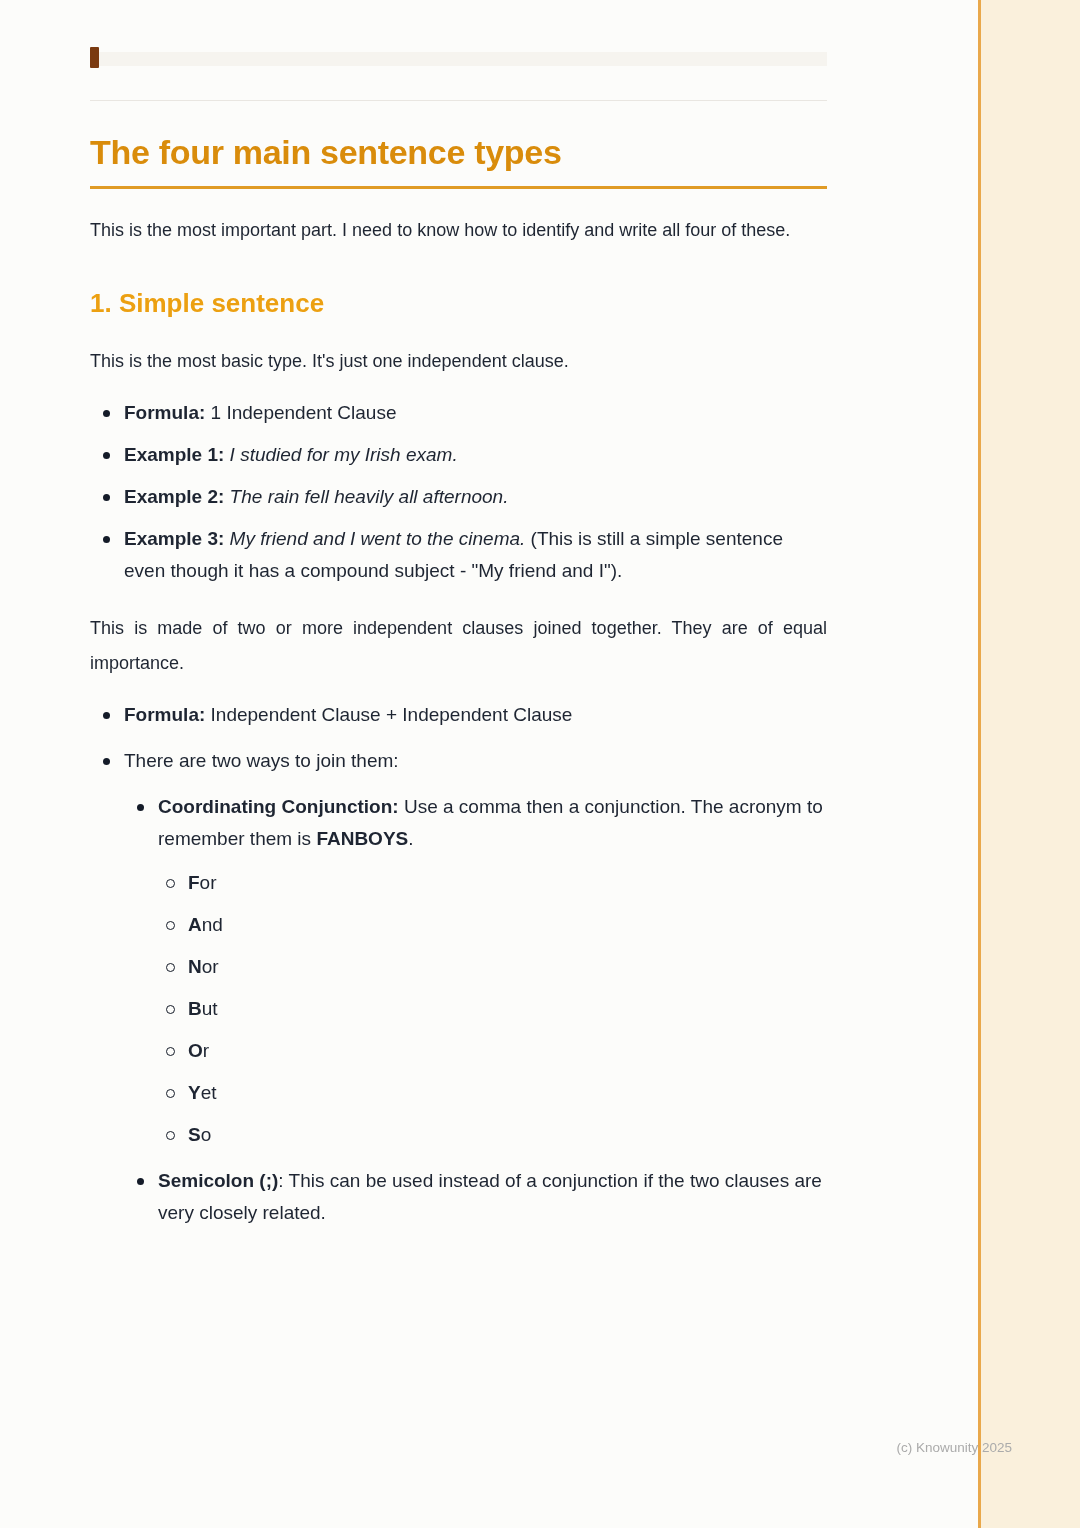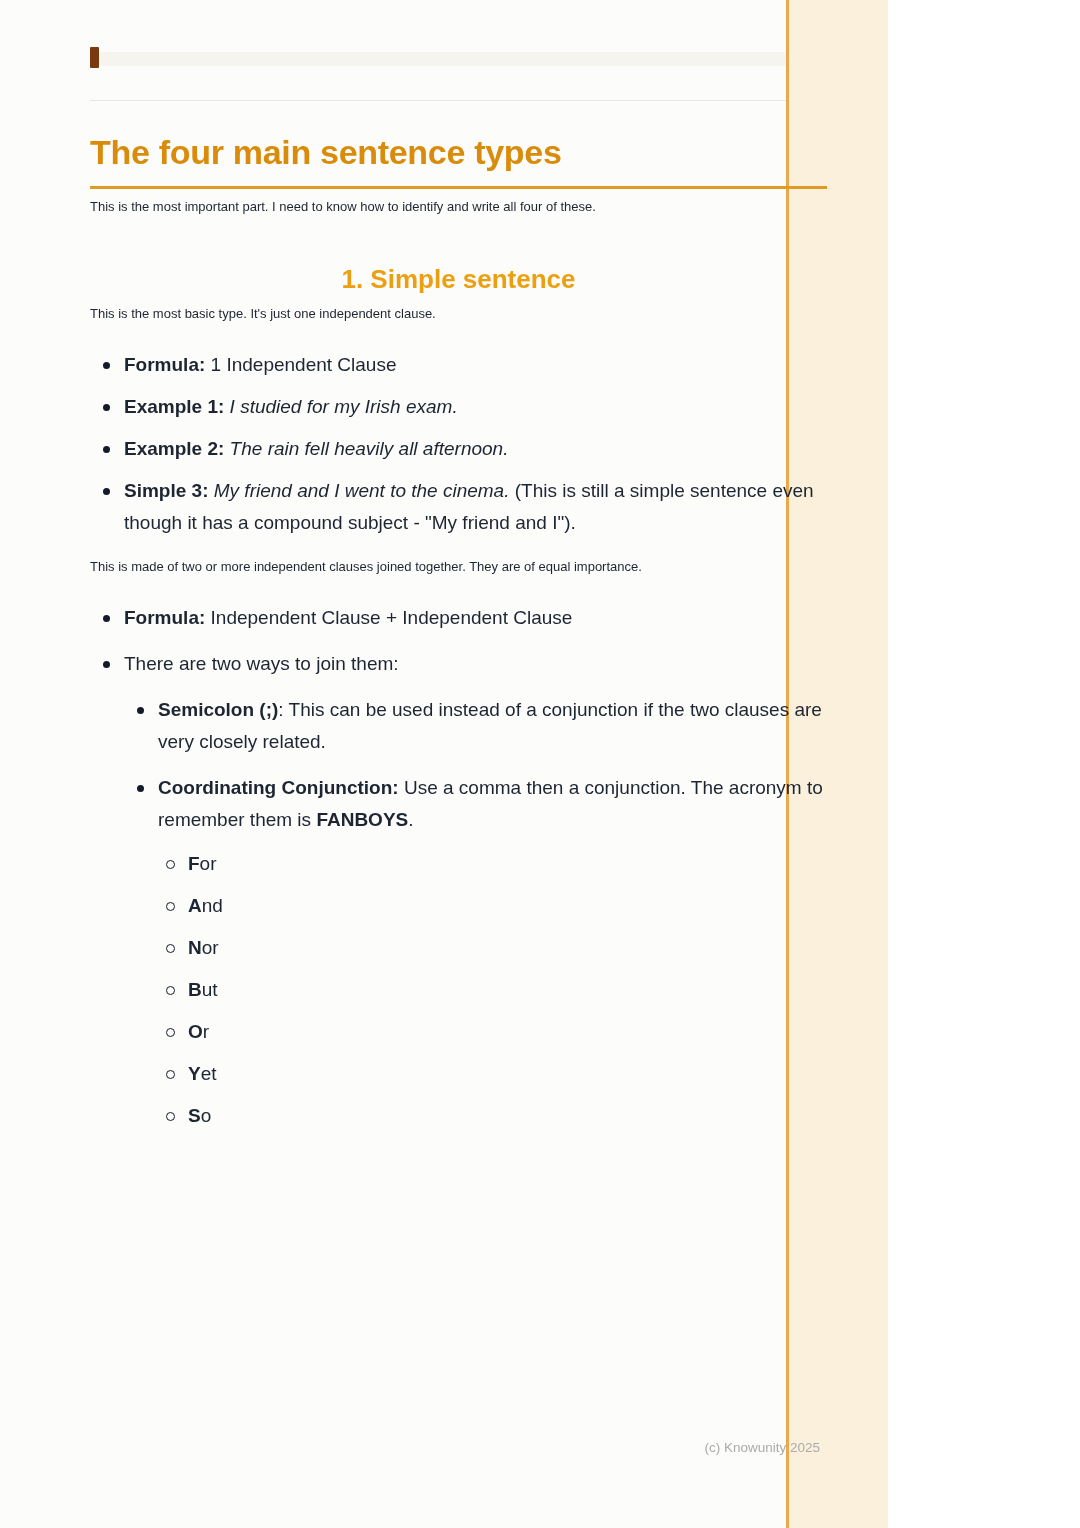--- a/index.html
+++ b/index.html
@@ -1,19 +1,19 @@
 <!DOCTYPE html>
 <html style="--accent: #D98C0B; --heading: #ECA011; --divider: #E09B25; --text: #1E2532; --pagebg: #FCFCFA; --band: #FAF0DC; --bandline: #E9A84B; --marker: #7A3A10; --wm: #ABABAB;"><head>
 <meta charset="utf-8">
 <style>
   * { box-sizing: border-box; margin: 0; padding: 0; }
   html, body { background: #ffffff; }
   .page {
     position: relative;
-    width: 888px;
+    width: 1080px;
     height: 1528px;
     overflow: hidden;
     background: var(--pagebg, #FCFCFA);
     font-family: "Liberation Sans", sans-serif;
     color: var(--text, #1E2532);
   }
   .side-band {
     position: absolute; top: 0; right: 0;
     width: 102px; height: 100%;
     background: var(--band, #FAF0DC);
@@ -42,30 +42,30 @@
   }
   h1.title {
     font-size: 34px; font-weight: 700;
     letter-spacing: -0.3px;
     color: var(--accent, #D98C0B);
     padding-bottom: 14px;
     border-bottom: 3px solid var(--divider, #E09B25);
     line-height: 40px;
   }
   .para {
-    font-size: 13px;
+    margin-top: 24px;
+    font-size: 18px;
     line-height: 35px;
   }
   .justify { text-align: justify; }
   h2.section {
     margin-top: 38px;
     font-size: 26px; font-weight: 700;
     color: var(--heading, #ECA011);
     line-height: 34px;
-    text-align: center;
   }
   ul { list-style: none; margin-top: 18px; padding-left: 34px; font-size: 19px; line-height: 32px; }
   li { position: relative; margin-bottom: 10px; }
   li::before {
     content: "";
     position: absolute; left: -21px; top: 12.5px;
     width: 7px; height: 7px; border-radius: 50%;
     background: #141B28;
   }
   .s2 > ul.lvl1 > li { margin-bottom: 14px; }
@@ -105,44 +105,44 @@
 
     <p class="para justify">This is the most important part. I need to know how to identify and write all four of these.</p>
 
     <div class="s1">
       <h2 class="section">1. Simple sentence</h2>
       <p class="para">This is the most basic type. It's just one independent clause.</p>
       <ul class="lvl1">
         <li><b>Formula:</b><span> 1 Independent Clause</span></li>
         <li><b>Example 1:</b><i> I studied for my Irish exam.</i></li>
         <li><b>Example 2:</b><i> The rain fell heavily all afternoon.</i></li>
-        <li><b>Simple 3:</b><i> My friend and I went to the cinema.</i><span> (This is still a simple sentence even though it has a compound subject - "My friend and I").</span></li>
+        <li><b>Example 3:</b><i> My friend and I went to the cinema.</i><span> (This is still a simple sentence even though it has a compound subject - "My friend and I").</span></li>
       </ul>
     </div>
 
     <div class="s2">
       <p class="para justify">This is made of two or more independent clauses joined together. They are of equal importance.</p>
       <ul class="lvl1">
         <li><b>Formula:</b><span> Independent Clause + Independent Clause</span></li>
         <li>
           <span>There are two ways to join them:</span>
           <ul class="lvl2">
-            <li><b>Semicolon (;)</b><span>: This can be used instead of a conjunction if the two clauses are very closely related.</span></li>
             <li>
               <b>Coordinating Conjunction:</b><span> Use a comma then a conjunction. The acronym to remember them is </span><b>FANBOYS</b><span>.</span>
               <ul class="lvl3">
                 <li><b>F</b><span>or</span></li>
                 <li><b>A</b><span>nd</span></li>
                 <li><b>N</b><span>or</span></li>
                 <li><b>B</b><span>ut</span></li>
                 <li><b>O</b><span>r</span></li>
                 <li><b>Y</b><span>et</span></li>
                 <li><b>S</b><span>o</span></li>
               </ul>
             </li>
+            <li><b>Semicolon (;)</b><span>: This can be used instead of a conjunction if the two clauses are very closely related.</span></li>
           </ul>
         </li>
       </ul>
     </div>
 
   </div>
 
   <div class="watermark">(c) Knowunity 2025</div>
 
 </div>

